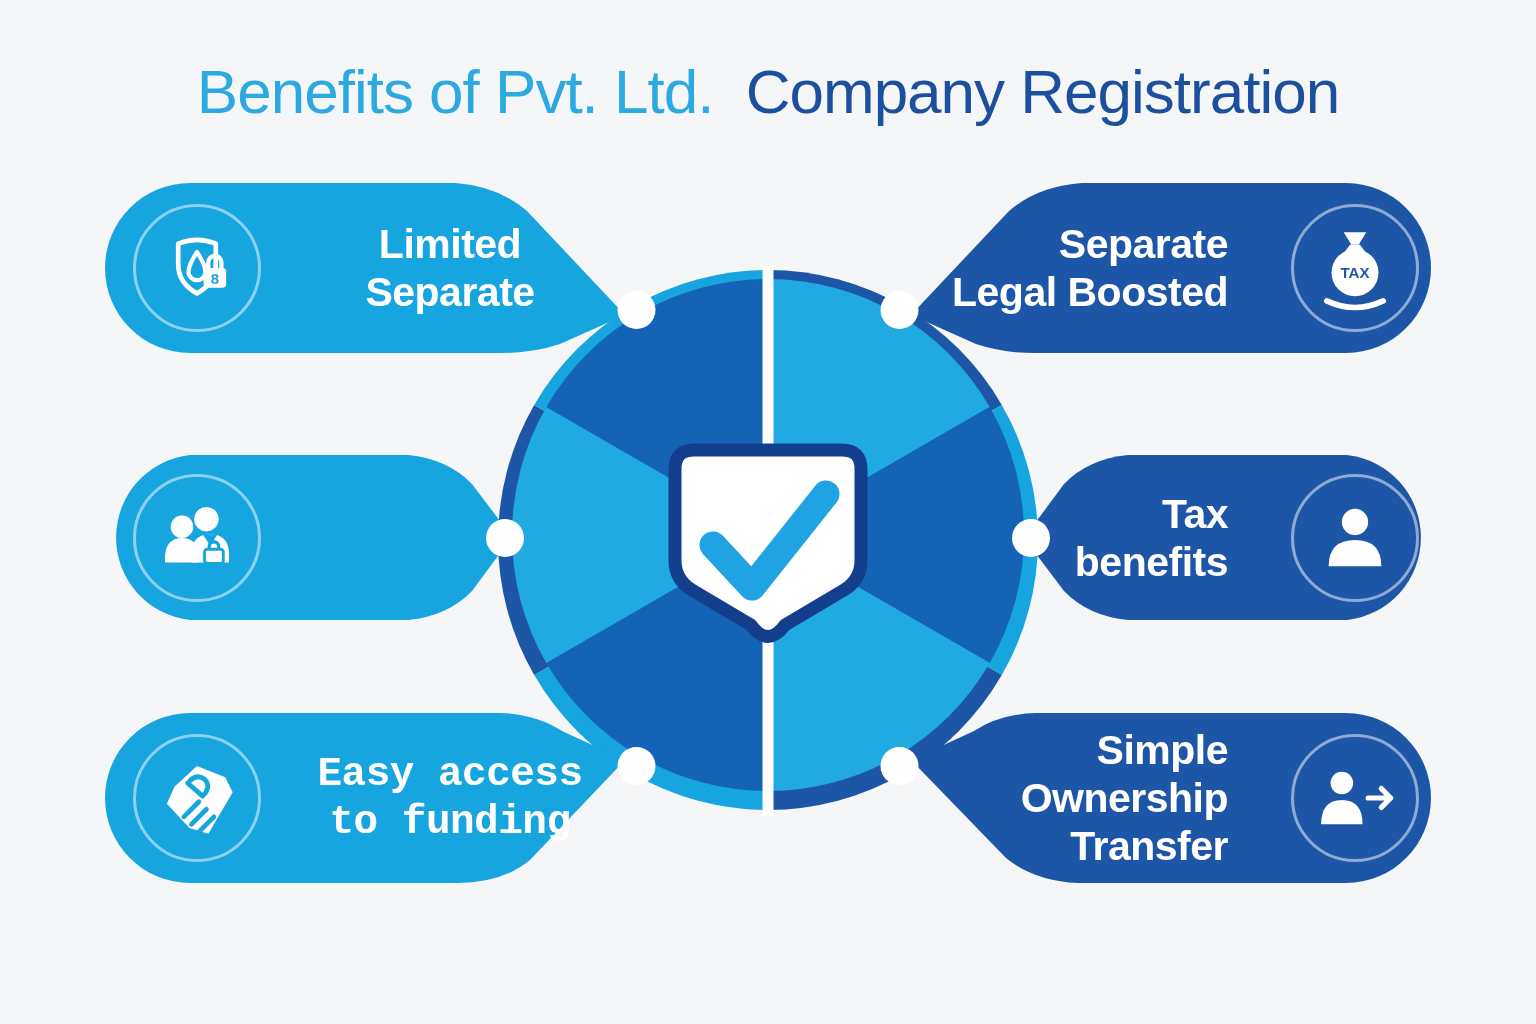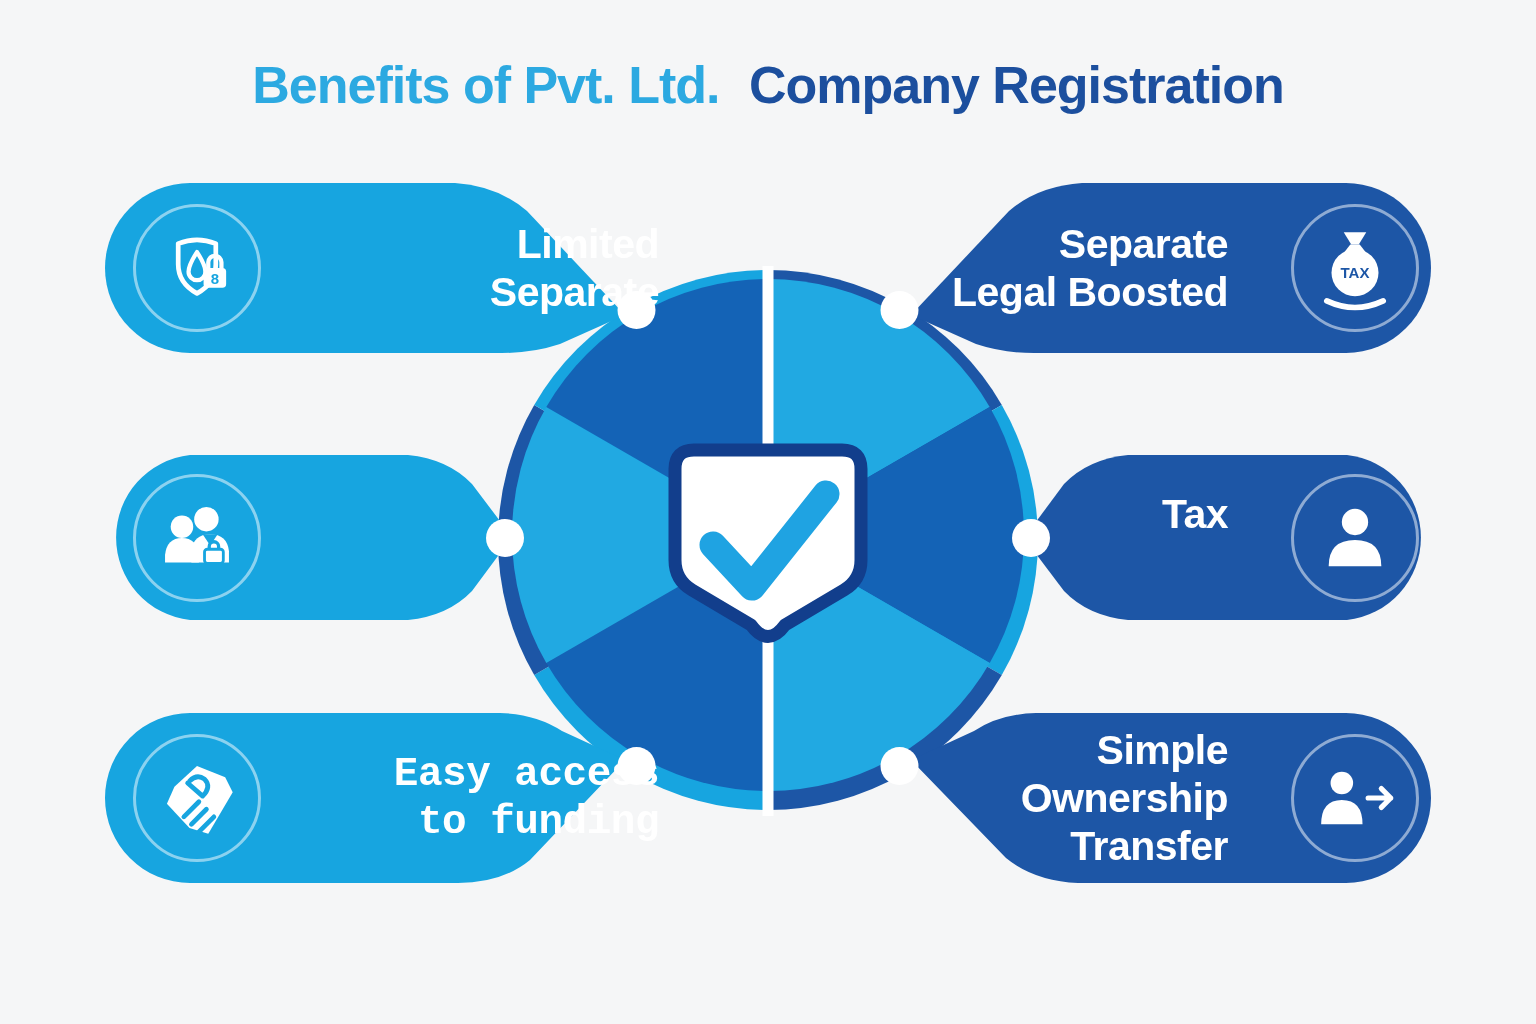--- a/index.html
+++ b/index.html
@@ -7,41 +7,41 @@
   .page{
     position:relative;
     width:1536px;height:1024px;
     background:var(--background,#F5F6F7);
     overflow:hidden;
     font-family:"Liberation Sans",sans-serif;
   }
   .title{
     position:absolute;top:56px;left:0;width:100%;
     margin:0;text-align:center;white-space:nowrap;
-    font-size:52px;font-weight:700;letter-spacing:-1px;line-height:1.15;
+    font-size:62px;font-weight:400;letter-spacing:-1px;line-height:1.15;
   }
   .t-light{color:var(--title_light,#2CA9E1);}
   .t-dark{color:var(--title_dark,#1C4F9E);margin-left:16px;}
   .art{position:absolute;left:0;top:0;width:1536px;height:1024px;}
 
   
   .fill-light{fill:var(--light_blue,#17A5E0);}
   .fill-dark{fill:var(--dark_blue,#1D56A6);}
   .wedge-light{fill:var(--wedge_light,#21A9E2);}
   .wedge-dark{fill:var(--wedge_dark,#1463B6);}
   .fill-white{fill:#FFFFFF;}
   .shield-body{fill:#FFFFFF;stroke:var(--shield_border,#123E8C);stroke-width:13;stroke-linejoin:round;}
   .check-stroke{fill:none;stroke:var(--check_blue,#1FA3E2);stroke-width:27;stroke-linecap:round;stroke-linejoin:round;}
 
   
   .b-text{
     position:absolute;color:#FFFFFF;font-weight:700;
     font-size:41px;line-height:48px;letter-spacing:-0.5px;
   }
-  .b-left{left:285px;width:330px;text-align:right;margin-left:44px;}
+  .b-left{left:285px;width:330px;text-align:center;}
   .b-right{left:906px;width:322px;text-align:right;}
 
   
   .icon-ring{
     position:absolute;width:128px;height:128px;box-sizing:border-box;
     border:3px solid rgba(255,255,255,0.5);border-radius:50%;
     display:flex;align-items:center;justify-content:center;
   }
   .icon-ring svg{display:block;}
   .ic-white{fill:#FFFFFF;}
@@ -174,20 +174,21 @@
     <div>to funding</div>
   </div>
 
   <div class="b-text b-right" style="top:220px;">
     <div>Separate</div>
     <div>Legal Boosted</div>
   </div>
 
   <div class="b-text b-right" style="top:490px;">
     <div>Tax</div>
+    <div>benefits</div>
   </div>
 
   <div class="b-text b-right" style="top:726px;">
     <div>Simple</div>
     <div>Ownership</div>
     <div>Transfer</div>
   </div>
 
 </div>
 

